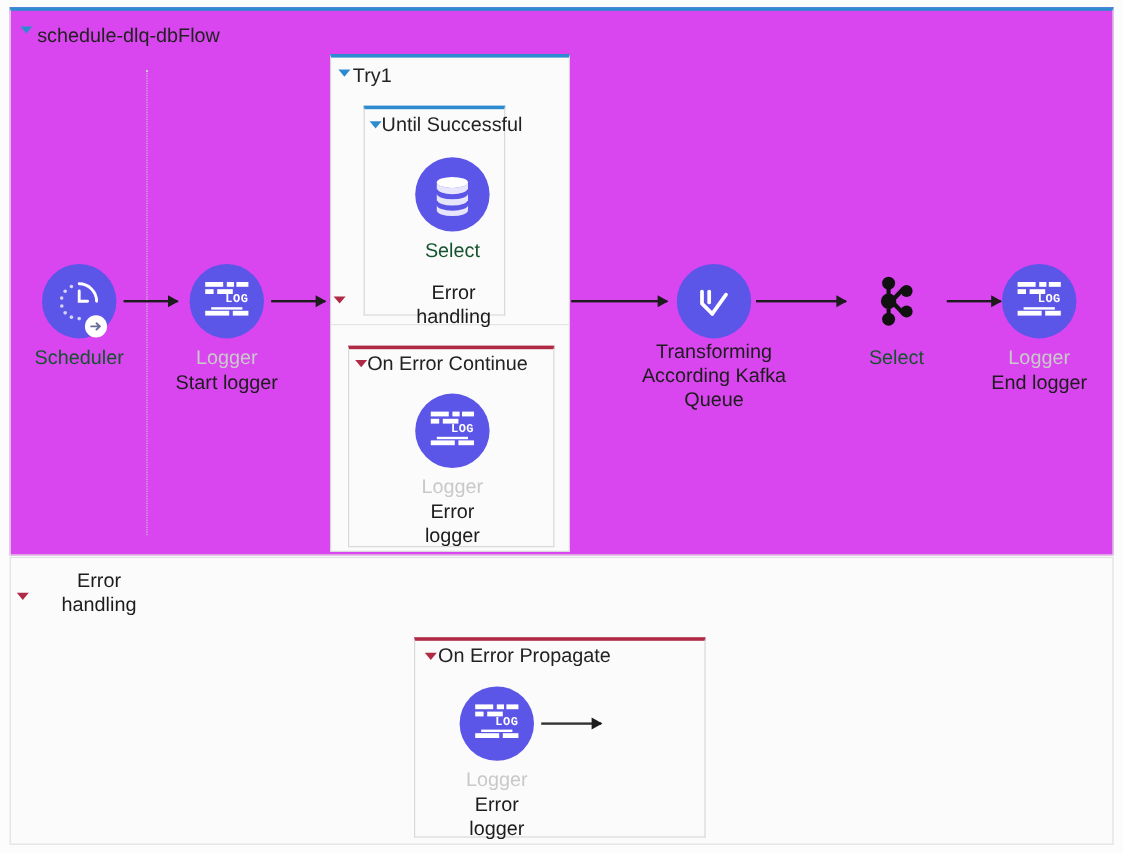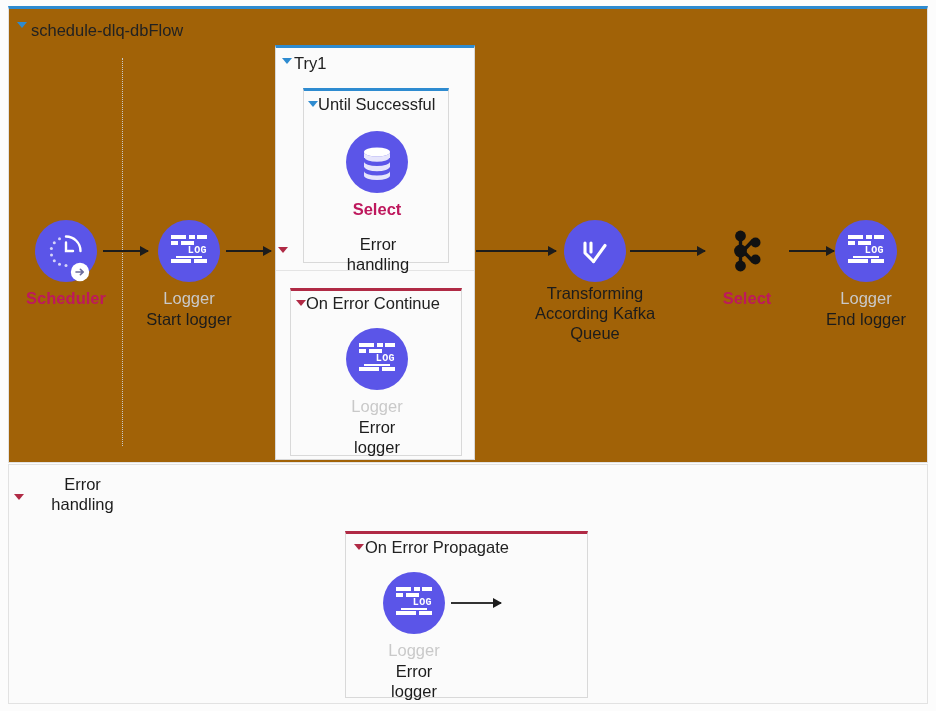--- a/index.html
+++ b/index.html
@@ -12,21 +12,21 @@
   #canvas {
     position: relative;
     width: 936px; height: 711px;
     background: #fcfcfc;
     overflow: hidden;
   }
 
   
   .flow-container {
     position: absolute;
-    background: #a16207;
+    background: #d946ef;
     border: 1px solid #e2e2e2;
     border-top: 3px solid #2e8bd0;
   }
   #main-flow {
     left: 8px; top: 6px;
     width: 920px; height: 457px;
   }
   #error-flow-section {
     left: 8px; top: 464px;
     width: 920px; height: 240px;
@@ -70,21 +70,21 @@
     background: #5b55e8;
   }
   .node-icon.plain { background: transparent; }
   .node-type {
     font-size: 16.5px;
     color: #c9c9c9;
     margin-top: 6px;
     white-space: nowrap;
     line-height: 1.22;
   }
-  .node-type.dark { color: #be185d; font-weight: bold; }
+  .node-type.dark { color: #14532d; }
   .node-label {
     font-size: 16.5px;
     color: #1c1c1c;
     margin-top: 1px;
     line-height: 1.22;
     white-space: pre-line;
   }
 
   
   .arrow {
@@ -201,21 +201,21 @@
     <div class="node-type">Logger</div>
     <div class="node-label">Start logger</div>
   </div>
 
   <div class="arrow" style="left:226px; top:250px; width:45px;"></div>
 
   <div class="scope blue" style="left:275px; top:45px; width:200px; height:415px;">
     <span class="tri tri-blue" style="left:6px; top:10px;"></span>
     <div class="scope-title" style="left:18px; top:6px;">Try1</div>
 
-    <div class="scope blue" style="left:27px; top:40px; width:146px; height:175px;">
+    <div class="scope blue" style="left:27px; top:40px; width:118px; height:175px;">
       <span class="tri tri-red" style="left:4px; top:10px; border-top-color:#2e8bd0;"></span>
       <div class="scope-title" style="left:14px; top:4px;">Until Successful</div>
 
       <div class="node" style="left:41px; top:40px; width:64px;">
         <div class="node-icon">
           <svg class="ic" viewBox="0 0 62 62">
             <g fill="#ffffff">
               <ellipse cx="31" cy="21" rx="13" ry="4.6"></ellipse>
               <path d="M18 21 v6 a13 4.6 0 0 0 26 0 v-6 a13 4.6 0 0 1 -26 0z" opacity=".85"></path>
               <path d="M18 30.5 v6 a13 4.6 0 0 0 26 0 v-6 a13 4.6 0 0 1 -26 0z" opacity=".85"></path>

